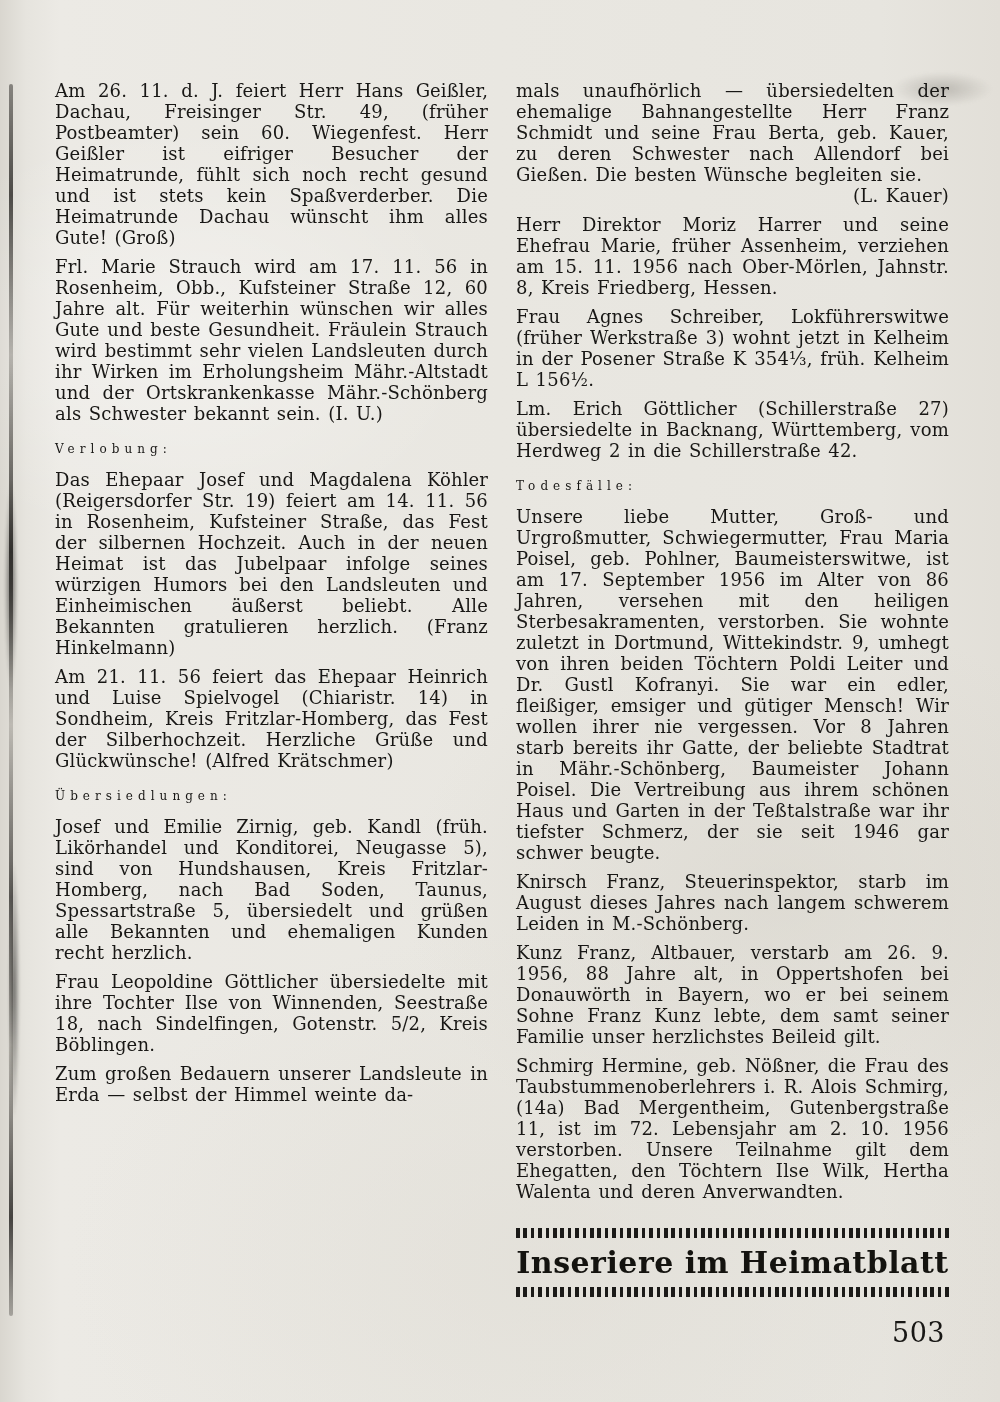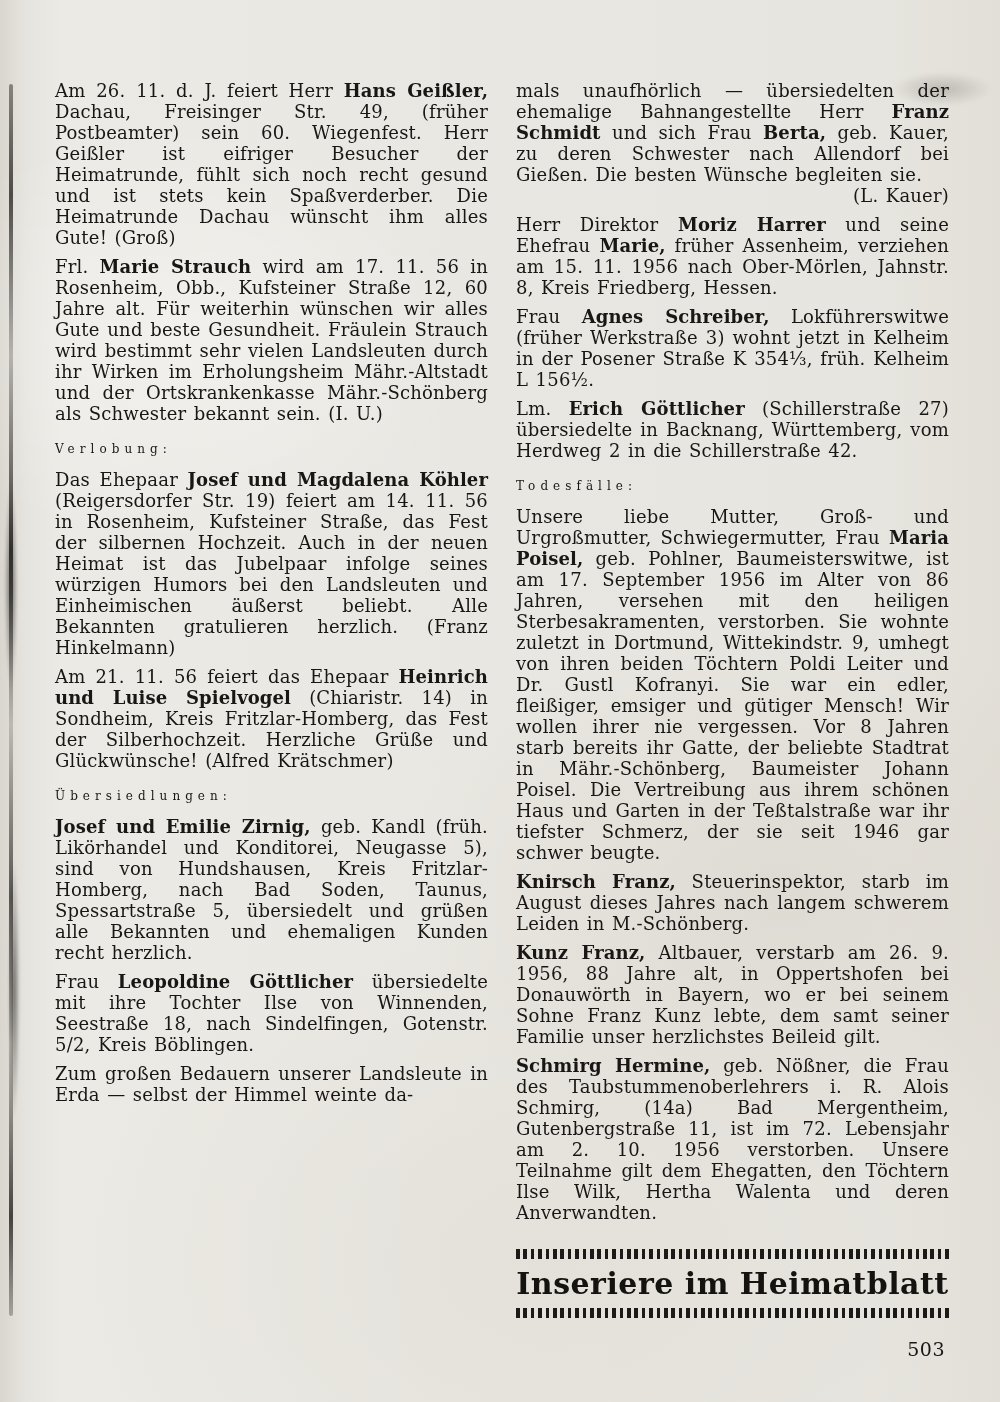--- a/index.html
+++ b/index.html
@@ -46,21 +46,21 @@
     display: flex; gap: 28px;
   }
   .col { width: 433px; }
   .para {
     margin: 0 0 8px 0;
     font-size: 18px; line-height: 21px;
     text-align: justify;
     letter-spacing: 0.2px;
     word-spacing: 1.5px;
   }
-  .para b { font-weight: 700; letter-spacing: 0.1px; }
+  .para b { font-weight: 400; letter-spacing: 0.1px; }
   .heading {
     margin: 15px 0 9px 0;
     font-size: 12px; line-height: 21px;
     letter-spacing: 0.42em;
     white-space: nowrap;
   }
   .sig { text-align: right; margin-top: -8px; }
   .banner { margin-top: 26px; }
   .dotted-rule {
     height: 10px; margin: 0;
@@ -72,21 +72,21 @@
     font-family: "DejaVu Serif", serif;
     font-weight: 700;
     font-size: 30px; line-height: 30px;
     letter-spacing: 0.5px;
     padding: 10px 0 9px 0;
     color: #14130f;
   }
   .page-number {
     margin-top: 20px;
     text-align: right;
-    font-size: 19px;
+    font-size: 27px;
     letter-spacing: 0.5px;
     padding-right: 4px;
   }
 </style>
 </head>
 <body>
 
 <div class="page">
   <div class="edge-line"></div>
   <div class="edge-blob-1"></div>
@@ -101,21 +101,21 @@
         <p class="para"><span>Das Ehepaar </span><b>Josef und Magdalena Köhler</b><span> (Reigersdorfer Str. 19) feiert am 14. 11. 56 in Rosenheim, Kufsteiner Straße, das Fest der silbernen Hochzeit. Auch in der neuen Heimat ist das Jubelpaar infolge seines würzigen Humors bei den Landsleuten und Einheimischen äußerst beliebt. Alle Bekannten gratulieren herzlich. (Franz Hinkelmann)</span></p>
         <p class="para"><span>Am 21. 11. 56 feiert das Ehepaar </span><b>Heinrich und Luise Spielvogel</b><span> (Chiaristr. 14) in Sondheim, Kreis Fritzlar-Homberg, das Fest der Silberhochzeit. Herzliche Grüße und Glückwünsche! (Alfred Krätschmer)</span></p>
         <div class="heading">Übersiedlungen:</div>
         <p class="para"><b>Josef und Emilie Zirnig,</b><span> geb. Kandl (früh. Likörhandel und Konditorei, Neugasse 5), sind von Hundshausen, Kreis Fritzlar-Homberg, nach Bad Soden, Taunus, Spessartstraße 5, übersiedelt und grüßen alle Bekannten und ehemaligen Kunden recht herzlich.</span></p>
         <p class="para"><span>Frau </span><b>Leopoldine Göttlicher</b><span> übersiedelte mit ihre Tochter Ilse von Winnenden, Seestraße 18, nach Sindelfingen, Gotenstr. 5/2, Kreis Böblingen.</span></p>
         <p class="para"><span>Zum großen Bedauern unserer Landsleute in Erda — selbst der Himmel weinte da-</span></p>
       </div>
 
     <div class="col">
       <div id="col-right-paras">
-          <p class="para"><span>mals unaufhörlich — übersiedelten der ehemalige Bahnangestellte Herr </span><b>Franz Schmidt</b><span> und sich Frau </span><b>Berta,</b><span> geb. Kauer, zu deren Schwester nach Allendorf bei Gießen. Die besten Wünsche begleiten sie.</span></p>
+          <p class="para"><span>mals unaufhörlich — übersiedelten der ehemalige Bahnangestellte Herr </span><b>Franz Schmidt</b><span> und seine Frau </span><b>Berta,</b><span> geb. Kauer, zu deren Schwester nach Allendorf bei Gießen. Die besten Wünsche begleiten sie.</span></p>
           <p class="para sig"><span>(L. Kauer)</span></p>
           <p class="para"><span>Herr Direktor </span><b>Moriz Harrer</b><span> und seine Ehefrau </span><b>Marie,</b><span> früher Assenheim, verziehen am 15. 11. 1956 nach Ober-Mörlen, Jahnstr. 8, Kreis Friedberg, Hessen.</span></p>
           <p class="para"><span>Frau </span><b>Agnes Schreiber,</b><span> Lokführerswitwe (früher Werkstraße 3) wohnt jetzt in Kelheim in der Posener Straße K 354⅓, früh. Kelheim L 156½.</span></p>
           <p class="para"><span>Lm. </span><b>Erich Göttlicher</b><span> (Schillerstraße 27) übersiedelte in Backnang, Württemberg, vom Herdweg 2 in die Schillerstraße 42.</span></p>
           <div class="heading">Todesfälle:</div>
           <p class="para"><span>Unsere liebe Mutter, Groß- und Urgroßmutter, Schwiegermutter, Frau </span><b>Maria Poisel,</b><span> geb. Pohlner, Baumeisterswitwe, ist am 17. September 1956 im Alter von 86 Jahren, versehen mit den heiligen Sterbesakramenten, verstorben. Sie wohnte zuletzt in Dortmund, Wittekindstr. 9, umhegt von ihren beiden Töchtern Poldi Leiter und Dr. Gustl Kofranyi. Sie war ein edler, fleißiger, emsiger und gütiger Mensch! Wir wollen ihrer nie vergessen. Vor 8 Jahren starb bereits ihr Gatte, der beliebte Stadtrat in Mähr.-Schönberg, Baumeister Johann Poisel. Die Vertreibung aus ihrem schönen Haus und Garten in der Teßtalstraße war ihr tiefster Schmerz, der sie seit 1946 gar schwer beugte.</span></p>
           <p class="para"><b>Knirsch Franz,</b><span> Steuerinspektor, starb im August dieses Jahres nach langem schwerem Leiden in M.-Schönberg.</span></p>
           <p class="para"><b>Kunz Franz,</b><span> Altbauer, verstarb am 26. 9. 1956, 88 Jahre alt, in Oppertshofen bei Donauwörth in Bayern, wo er bei seinem Sohne Franz Kunz lebte, dem samt seiner Familie unser herzlichstes Beileid gilt.</span></p>
           <p class="para"><b>Schmirg Hermine,</b><span> geb. Nößner, die Frau des Taubstummenoberlehrers i. R. Alois Schmirg, (14a) Bad Mergentheim, Gutenbergstraße 11, ist im 72. Lebensjahr am 2. 10. 1956 verstorben. Unsere Teilnahme gilt dem Ehegatten, den Töchtern Ilse Wilk, Hertha Walenta und deren Anverwandten.</span></p>
         </div>

